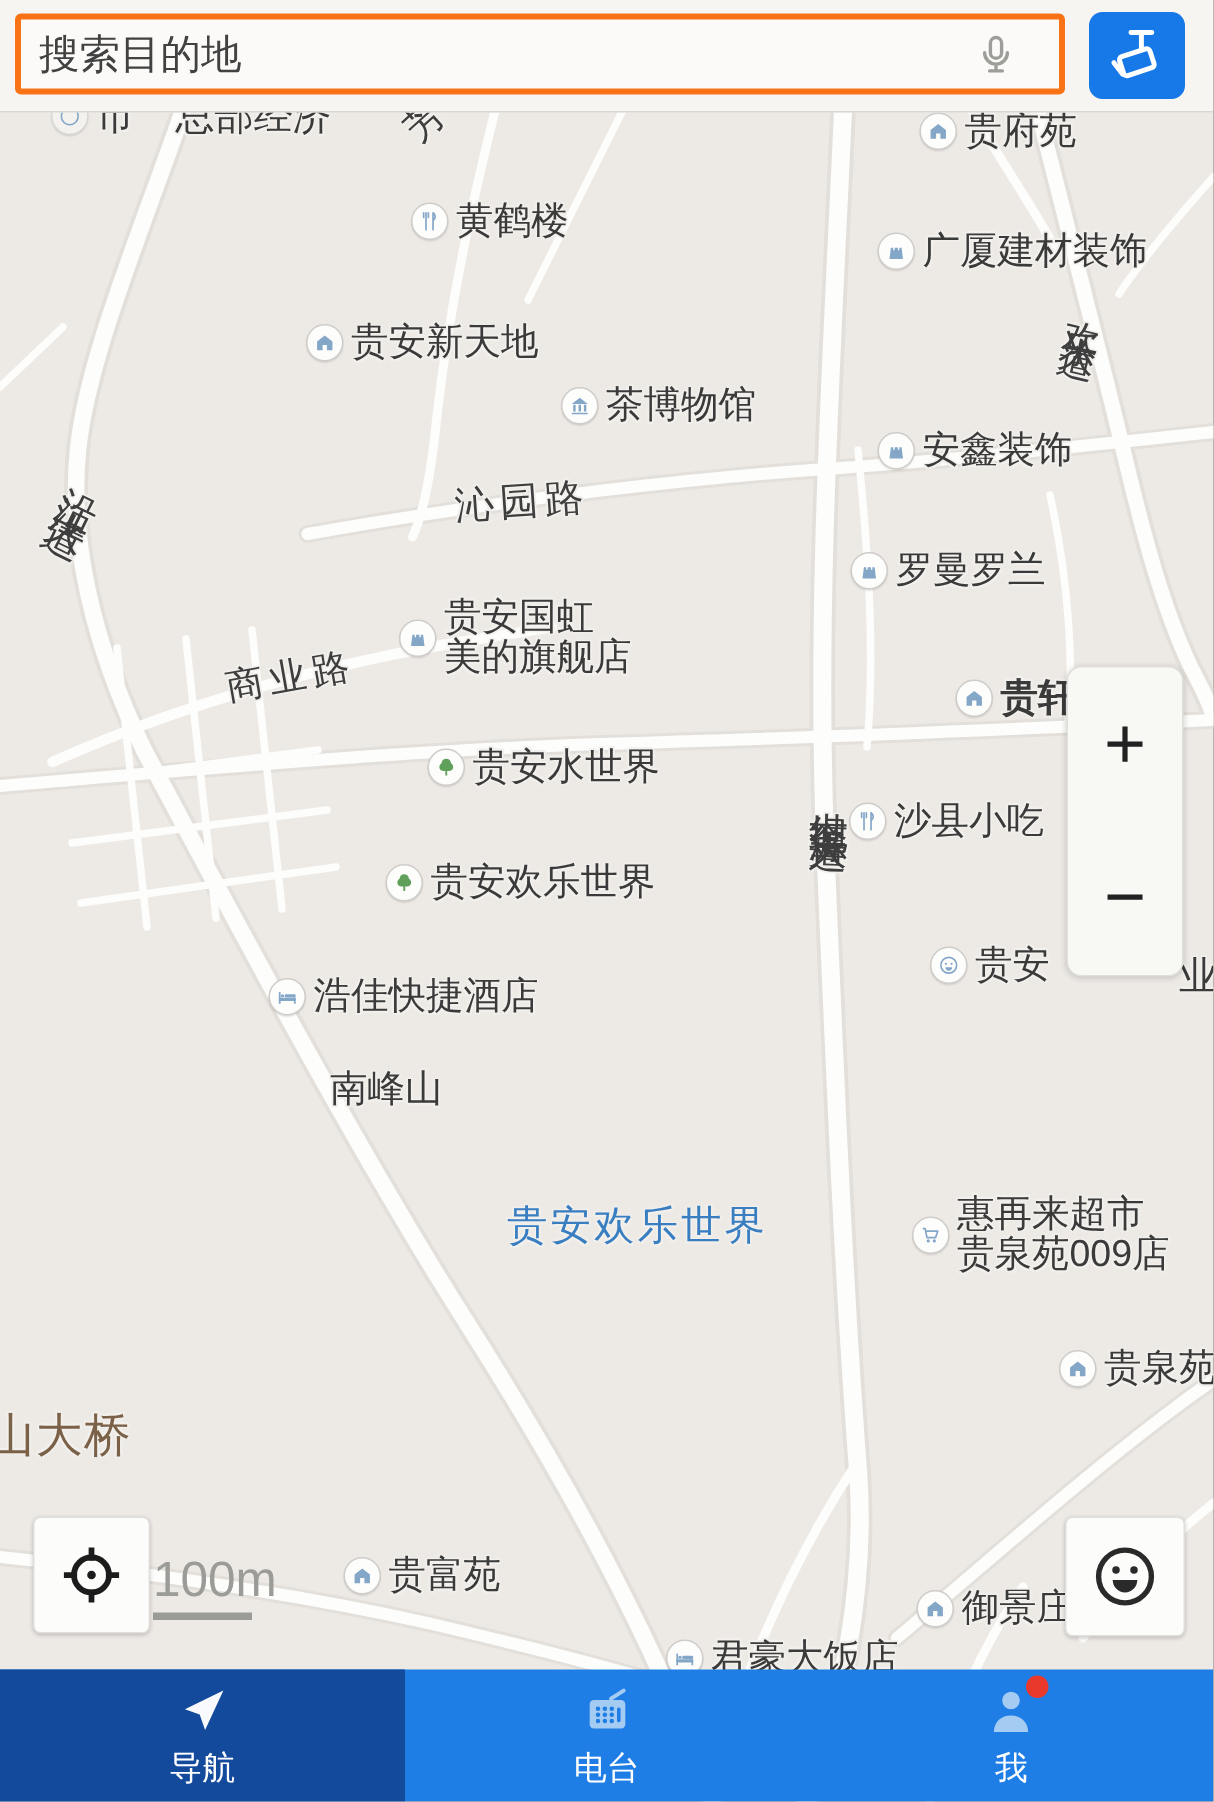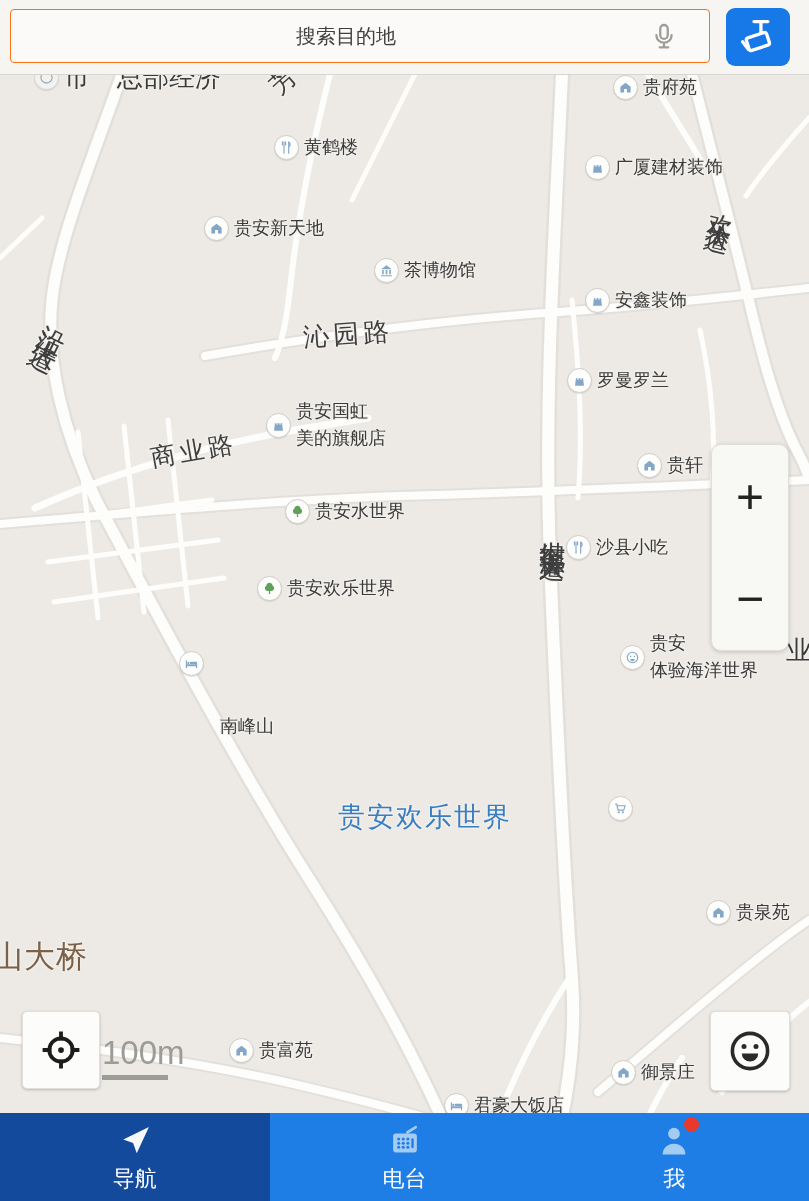--- a/index.html
+++ b/index.html
@@ -8,32 +8,32 @@
   
   .map-layer{position:absolute;inset:0;z-index:1;}
   .roads{position:absolute;left:0;top:0;}
   .poi{position:absolute;display:flex;align-items:center;gap:5px;z-index:3;}
   .poi-ic{width:23px;height:23px;border-radius:50%;background:#FDFDFC;border:1px solid #CFCDC9;
     display:flex;align-items:center;justify-content:center;box-shadow:0 1px 1px rgba(0,0,0,.10);
     color:#84A7C8;flex:0 0 auto;}
   .poi-ic.green{color:#5FA05A;}
   .poi-ic svg{width:15px;height:15px;display:block;}
   .halo{text-shadow:1px 1px 0 #F2F0EC,-1px -1px 0 #F2F0EC,1px -1px 0 #F2F0EC,-1px 1px 0 #F2F0EC,0 0 3px #F2F0EC;}
-  .poi-label{font-size:18px;line-height:27px;color:#3A3A3A;white-space:nowrap;}
+  .poi-label{font-size:25px;line-height:27px;color:#3A3A3A;white-space:nowrap;}
   .road-label{position:absolute;color:#3E3E3E;white-space:nowrap;z-index:2;transform-origin:top left;}
   .road-label.vert{writing-mode:vertical-rl;text-orientation:upright;}
   .frag{position:absolute;display:flex;align-items:center;gap:5px;font-size:26px;color:#3A3A3A;white-space:nowrap;z-index:3;}
   .frag .poi-ic{background:#F4F2EF;border-color:#DAD8D4;}
   .area-label{position:absolute;left:338px;top:799px;font-size:27px;letter-spacing:2px;color:#3A7EC2;z-index:2;}
   .bridge-label{position:absolute;left:-8px;top:936px;font-size:31px;color:#7B6148;z-index:2;letter-spacing:1px;}
   
   .topbar{position:absolute;left:0;top:0;width:809px;height:74px;background:#F6F5F2;z-index:10;
     border-bottom:1px solid #D8D6D2;}
   .search-box{position:absolute;left:10px;top:9px;width:700px;height:54px;background:#FBFAF8;
-    border:1px solid #f97316;border-radius:4px;box-sizing:border-box;font-size:20px;text-align:center;
+    border:4px solid #f97316;border-radius:4px;box-sizing:border-box;font-size:27px;text-align:left;
     color:#3F3F3F;outline:none;padding:0 40px 0 12px;font-family:inherit;}
   .search-box::placeholder{color:#414141;opacity:1;}
   .mic{position:absolute;left:648px;top:19px;width:32px;height:36px;color:#9D9D99;z-index:11;}
   .cam-btn{position:absolute;left:726px;top:8px;width:64px;height:58px;background:#1778E8;border-radius:9px;
     display:flex;align-items:center;justify-content:center;z-index:11;color:#fff;}
   .cam-btn svg{width:44px;height:44px;}
   
   .zoom-panel{position:absolute;left:711px;top:444px;width:76px;height:205px;background:#F8F8F5;
     border:1px solid #E0DFDB;border-radius:10px;box-shadow:0 1px 4px rgba(0,0,0,.18);z-index:6;
     display:flex;flex-direction:column;}
@@ -265,21 +265,21 @@
           <span class="poi-ic">
             <svg>
               <use href="#sym-bag"></use>
             </svg>
           </span>
           <div class="poi-label halo">
             <div>贵安国虹</div>
             <div>美的旗舰店</div>
           </div>
         </div>
-        <div class="poi" style="left: 637px; top: 452px;">
+        <div class="poi" style="left: 637px; top: 452px; font-weight: bold;">
           <span class="poi-ic">
             <svg>
               <use href="#sym-house"></use>
             </svg>
           </span>
           <div class="poi-label halo">
             <div>贵轩</div>
           </div>
         </div>
         <div class="poi" style="left: 285px; top: 498px;">
@@ -311,43 +311,49 @@
           <div class="poi-label halo">
             <div>贵安欢乐世界</div>
           </div>
         </div>
         <div class="poi" style="left: 179px; top: 651px;">
           <span class="poi-ic">
             <svg>
               <use href="#sym-bed"></use>
             </svg>
           </span>
+          <div class="poi-label halo">
+            <div>浩佳快捷酒店</div>
+          </div>
         </div>
         <div class="poi" style="left: 620px; top: 630px;">
           <span class="poi-ic">
             <svg>
               <use href="#sym-face"></use>
             </svg>
           </span>
           <div class="poi-label halo">
             <div>贵安</div>
-            <div>体验海洋世界</div>
           </div>
         </div>
         <div class="poi" style="left: 220px; top: 713px;">
           <div class="poi-label halo">
             <div>南峰山</div>
           </div>
         </div>
         <div class="poi" style="left: 608px; top: 796px;">
           <span class="poi-ic">
             <svg>
               <use href="#sym-cart"></use>
             </svg>
           </span>
+          <div class="poi-label halo">
+            <div>惠再来超市</div>
+            <div>贵泉苑009店</div>
+          </div>
         </div>
         <div class="poi" style="left: 706px; top: 899px;">
           <span class="poi-ic">
             <svg>
               <use href="#sym-house"></use>
             </svg>
           </span>
           <div class="poi-label halo">
             <div>贵泉苑</div>
           </div>

